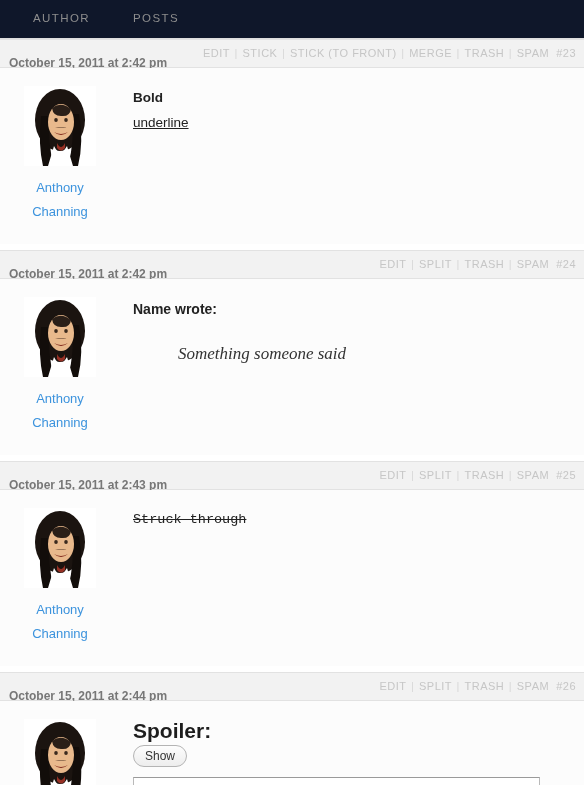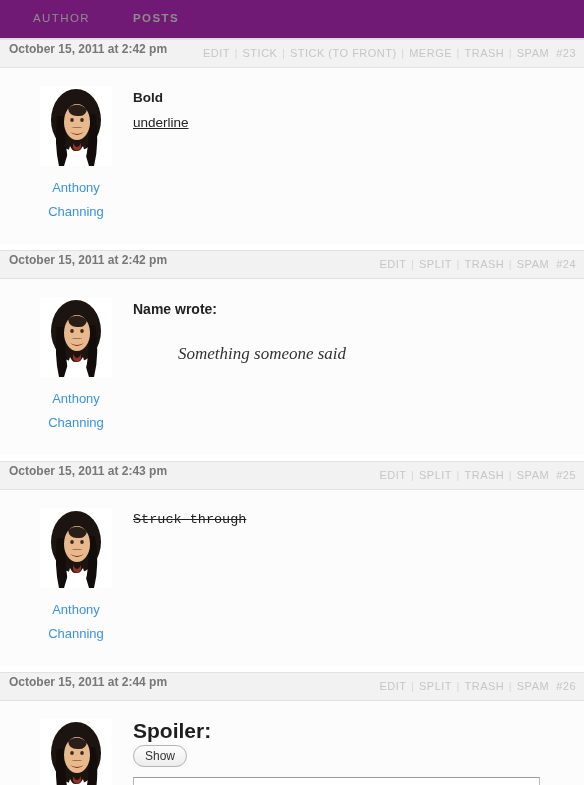--- a/index.html
+++ b/index.html
@@ -14,41 +14,41 @@
     background: #ffffff;
     font-family: "Liberation Sans", sans-serif;
     font-size: 13px;
     color: #333333;
     -webkit-font-smoothing: antialiased;
   }
 
   
   .topbar {
     height: 38px;
-    background: #701a75;
+    background: #0f172a;
     border-bottom: 1px solid #dddddd;
     position: relative;
   }
   .col-author {
     position: absolute;
     left: 33px;
     top: 12px;
     font-size: 11.5px;
     letter-spacing: 1.4px;
     color: #8d8d8d;
     font-weight: normal;
   }
   .col-posts {
     position: absolute;
     left: 133px;
     top: 12px;
     font-size: 11.5px;
     letter-spacing: 1.4px;
     color: #8d8d8d;
-    font-weight: bold;
+    font-weight: normal;
   }
   .topbar-actions {
     position: absolute;
     right: 8px;
     top: 12px;
     font-size: 11.5px;
     letter-spacing: 0.85px;
     white-space: nowrap;
   }
   .topbar-actions a {
@@ -70,21 +70,21 @@
   .post-head {
     background: #f2f2f2;
     border-top: 1px solid #e2e2e2;
     border-bottom: 1px solid #e2e2e2;
     height: 27px;
     position: relative;
   }
   .post-date {
     position: absolute;
     left: 9px;
-    top: 2px;
+    top: 16px;
     font-size: 12px;
     font-weight: bold;
     color: #777777;
   }
   .post-mod {
     position: absolute;
     right: 8px;
     top: 7px;
     font-size: 11px;
     letter-spacing: 0.5px;
@@ -106,21 +106,21 @@
 
   .post-body {
     background: #fcfcfc;
     position: relative;
     overflow: hidden;
   }
 
   
   .author-col {
     position: absolute;
-    left: 16px;
+    left: 0;
     top: 0;
     width: 120px;
     text-align: center;
     padding-top: 18px;
   }
   .avatar {
     width: 72px;
     height: 80px;
     margin: 0 auto;
     display: block;

